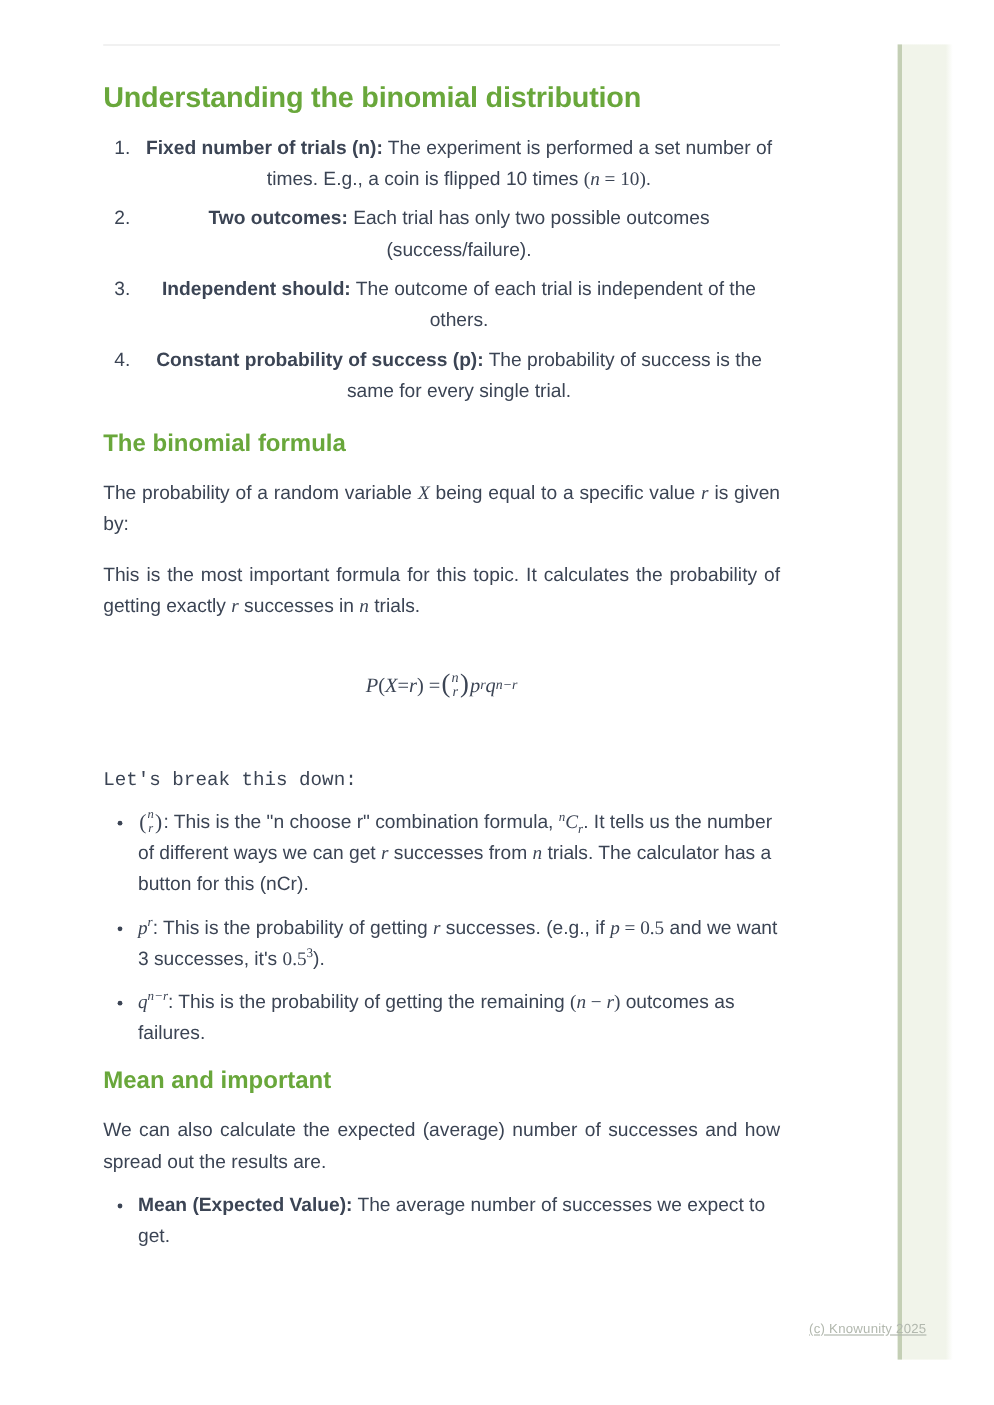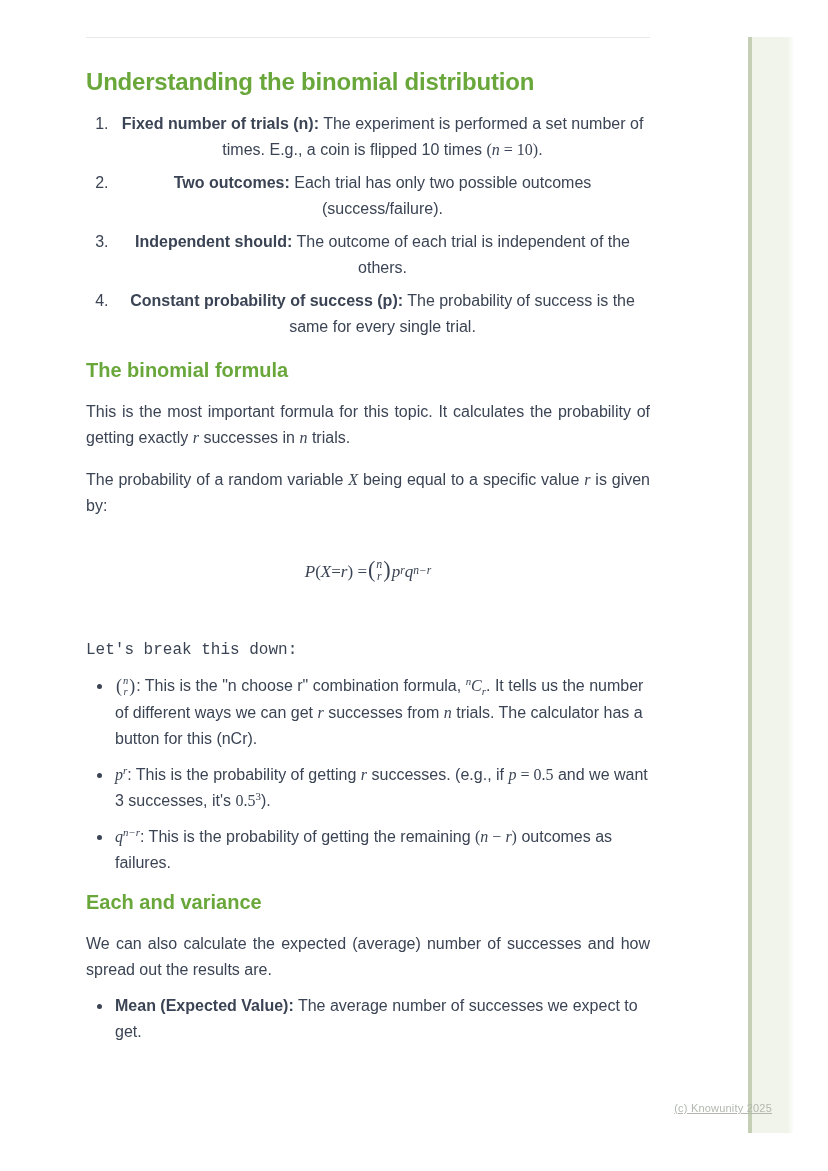--- a/index.html
+++ b/index.html
@@ -99,23 +99,23 @@
 
   <ol class="conditions">
       <li><strong class="b">Fixed number of trials (n):</strong><span class="t"> The experiment is performed a set number of times. E.g., a coin is flipped 10 times </span><span class="ms">(</span><span class="mi">n</span><span class="ms"> = 10)</span><span class="t">.</span></li>
       <li><strong class="b">Two outcomes:</strong><span class="t"> Each trial has only two possible outcomes (success/failure).</span></li>
       <li><strong class="b">Independent should:</strong><span class="t"> The outcome of each trial is independent of the others.</span></li>
       <li><strong class="b">Constant probability of success (p):</strong><span class="t"> The probability of success is the same for every single trial.</span></li>
     </ol>
 
   <h2>The binomial formula</h2>
 
+  <p class="para"><span class="t">The probability of a random variable </span><span class="mi">X</span><span class="t"> being equal to a specific value </span><span class="mi">r</span><span class="t"> is given by:</span></p>
+
   <p class="para"><span class="t">This is the most important formula for this topic. It calculates the probability of getting exactly </span><span class="mi">r</span><span class="t"> successes in </span><span class="mi">n</span><span class="t"> trials.</span></p>
-
-  <p class="para"><span class="t">The probability of a random variable </span><span class="mi">X</span><span class="t"> being equal to a specific value </span><span class="mi">r</span><span class="t"> is given by:</span></p>
 
   <div class="formula">
       <span class="mi">P</span>
       <span class="ms">(</span>
       <span class="mi">X</span>
       <span class="ms"> = </span>
       <span class="mi">r</span>
       <span class="ms">) = </span>
       <span class="binom">
         <span class="bp">(</span>
@@ -139,20 +139,20 @@
           <span class="bstack">
             <span>n</span>
             <span>r</span>
           </span>
           <span class="bp">)</span>
         </span><span class="t">: This is the "n choose r" combination formula, </span><sup class="mi">n</sup><span class="mi">C</span><sub class="mi">r</sub><span class="t">. It tells us the number of different ways we can get </span><span class="mi">r</span><span class="t"> successes from </span><span class="mi">n</span><span class="t"> trials. The calculator has a button for this (nCr).</span></li>
       <li><span class="mi">p</span><sup class="mi">r</sup><span class="t">: This is the probability of getting </span><span class="mi">r</span><span class="t"> successes. (e.g., if </span><span class="mi">p</span><span class="ms"> = 0.5</span><span class="t"> and we want 3 successes, it's </span><span class="ms">0.5</span><sup class="ms">3</sup><span class="t">).</span></li>
       <li><span class="mi">q</span><sup class="mi">n−r</sup><span class="t">: This is the probability of getting the remaining </span><span class="ms">(</span><span class="mi">n</span><span class="ms"> − </span><span class="mi">r</span><span class="ms">)</span><span class="t"> outcomes as failures.</span></li>
     </ul>
 
-  <h2 class="mean-heading">Each and variance</h2>
+  <h2 class="mean-heading">Mean and important</h2>
 
   <p class="para"><span class="t">We can also calculate the expected (average) number of successes and how spread out the results are.</span></p>
 
   <ul class="bullets">
       <li><strong class="b">Mean (Expected Value):</strong><span class="t"> The average number of successes we expect to get.</span></li>
     </ul>
 </div>
 
 </body></html>

